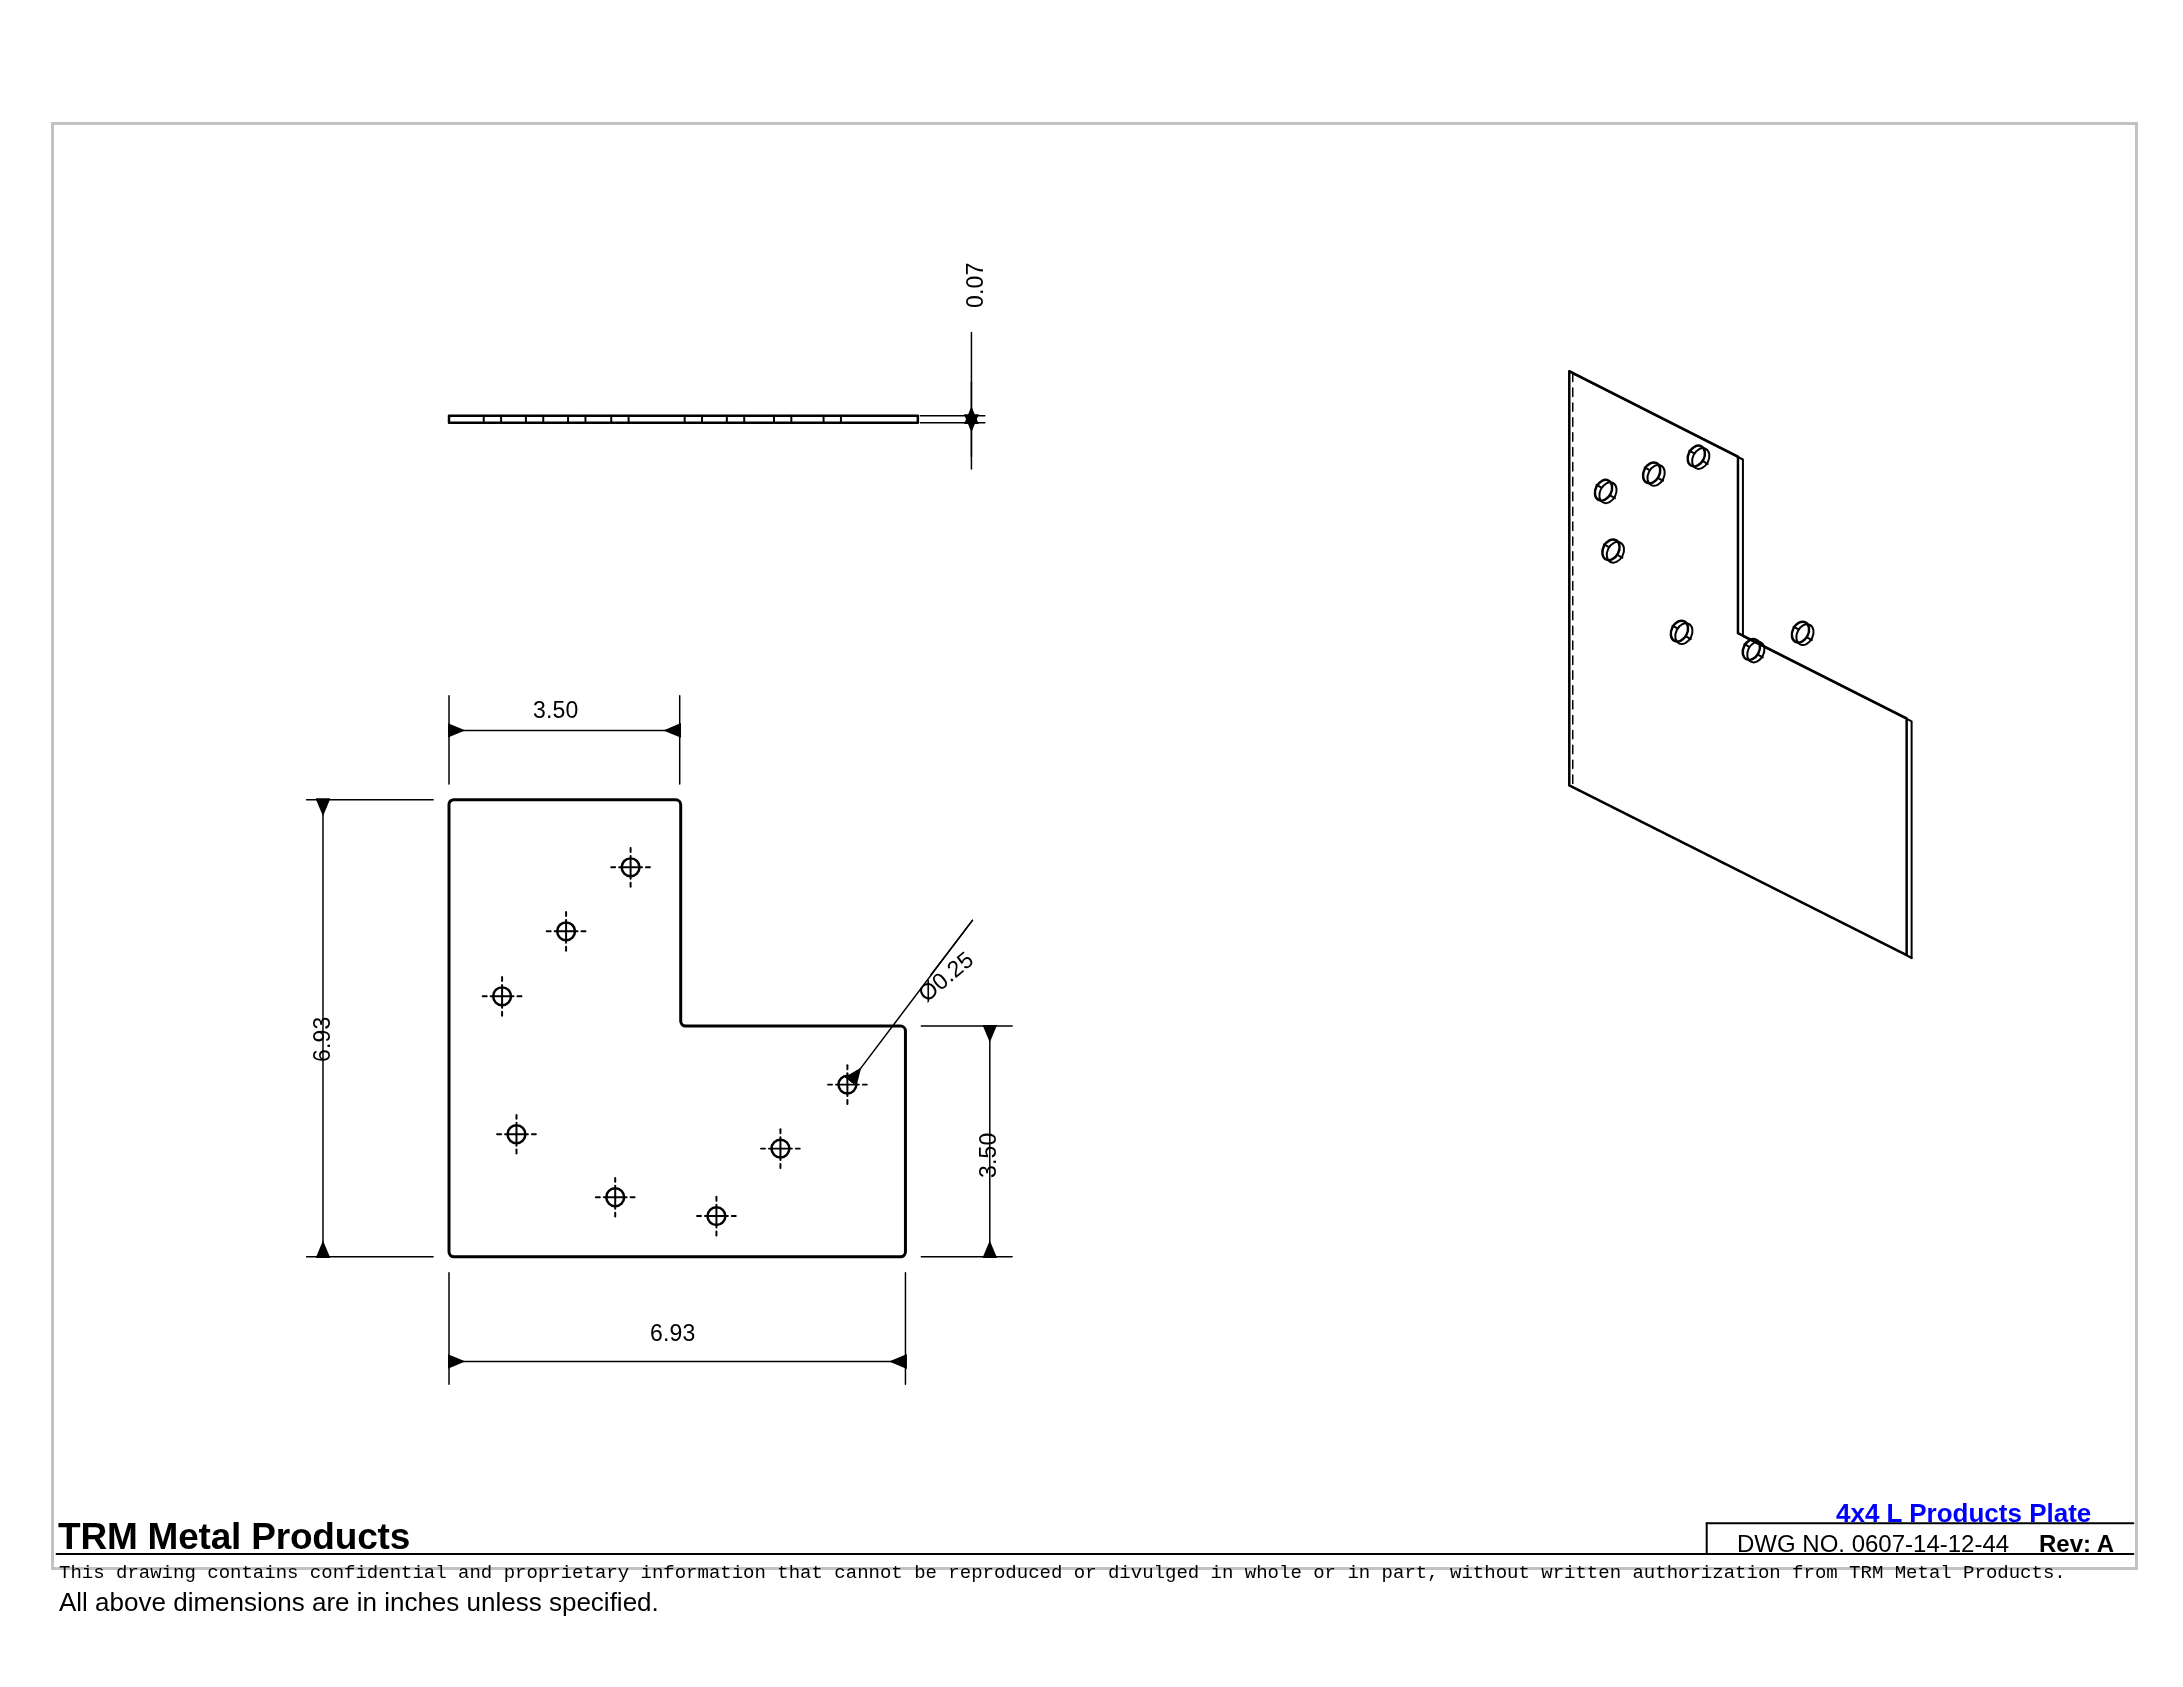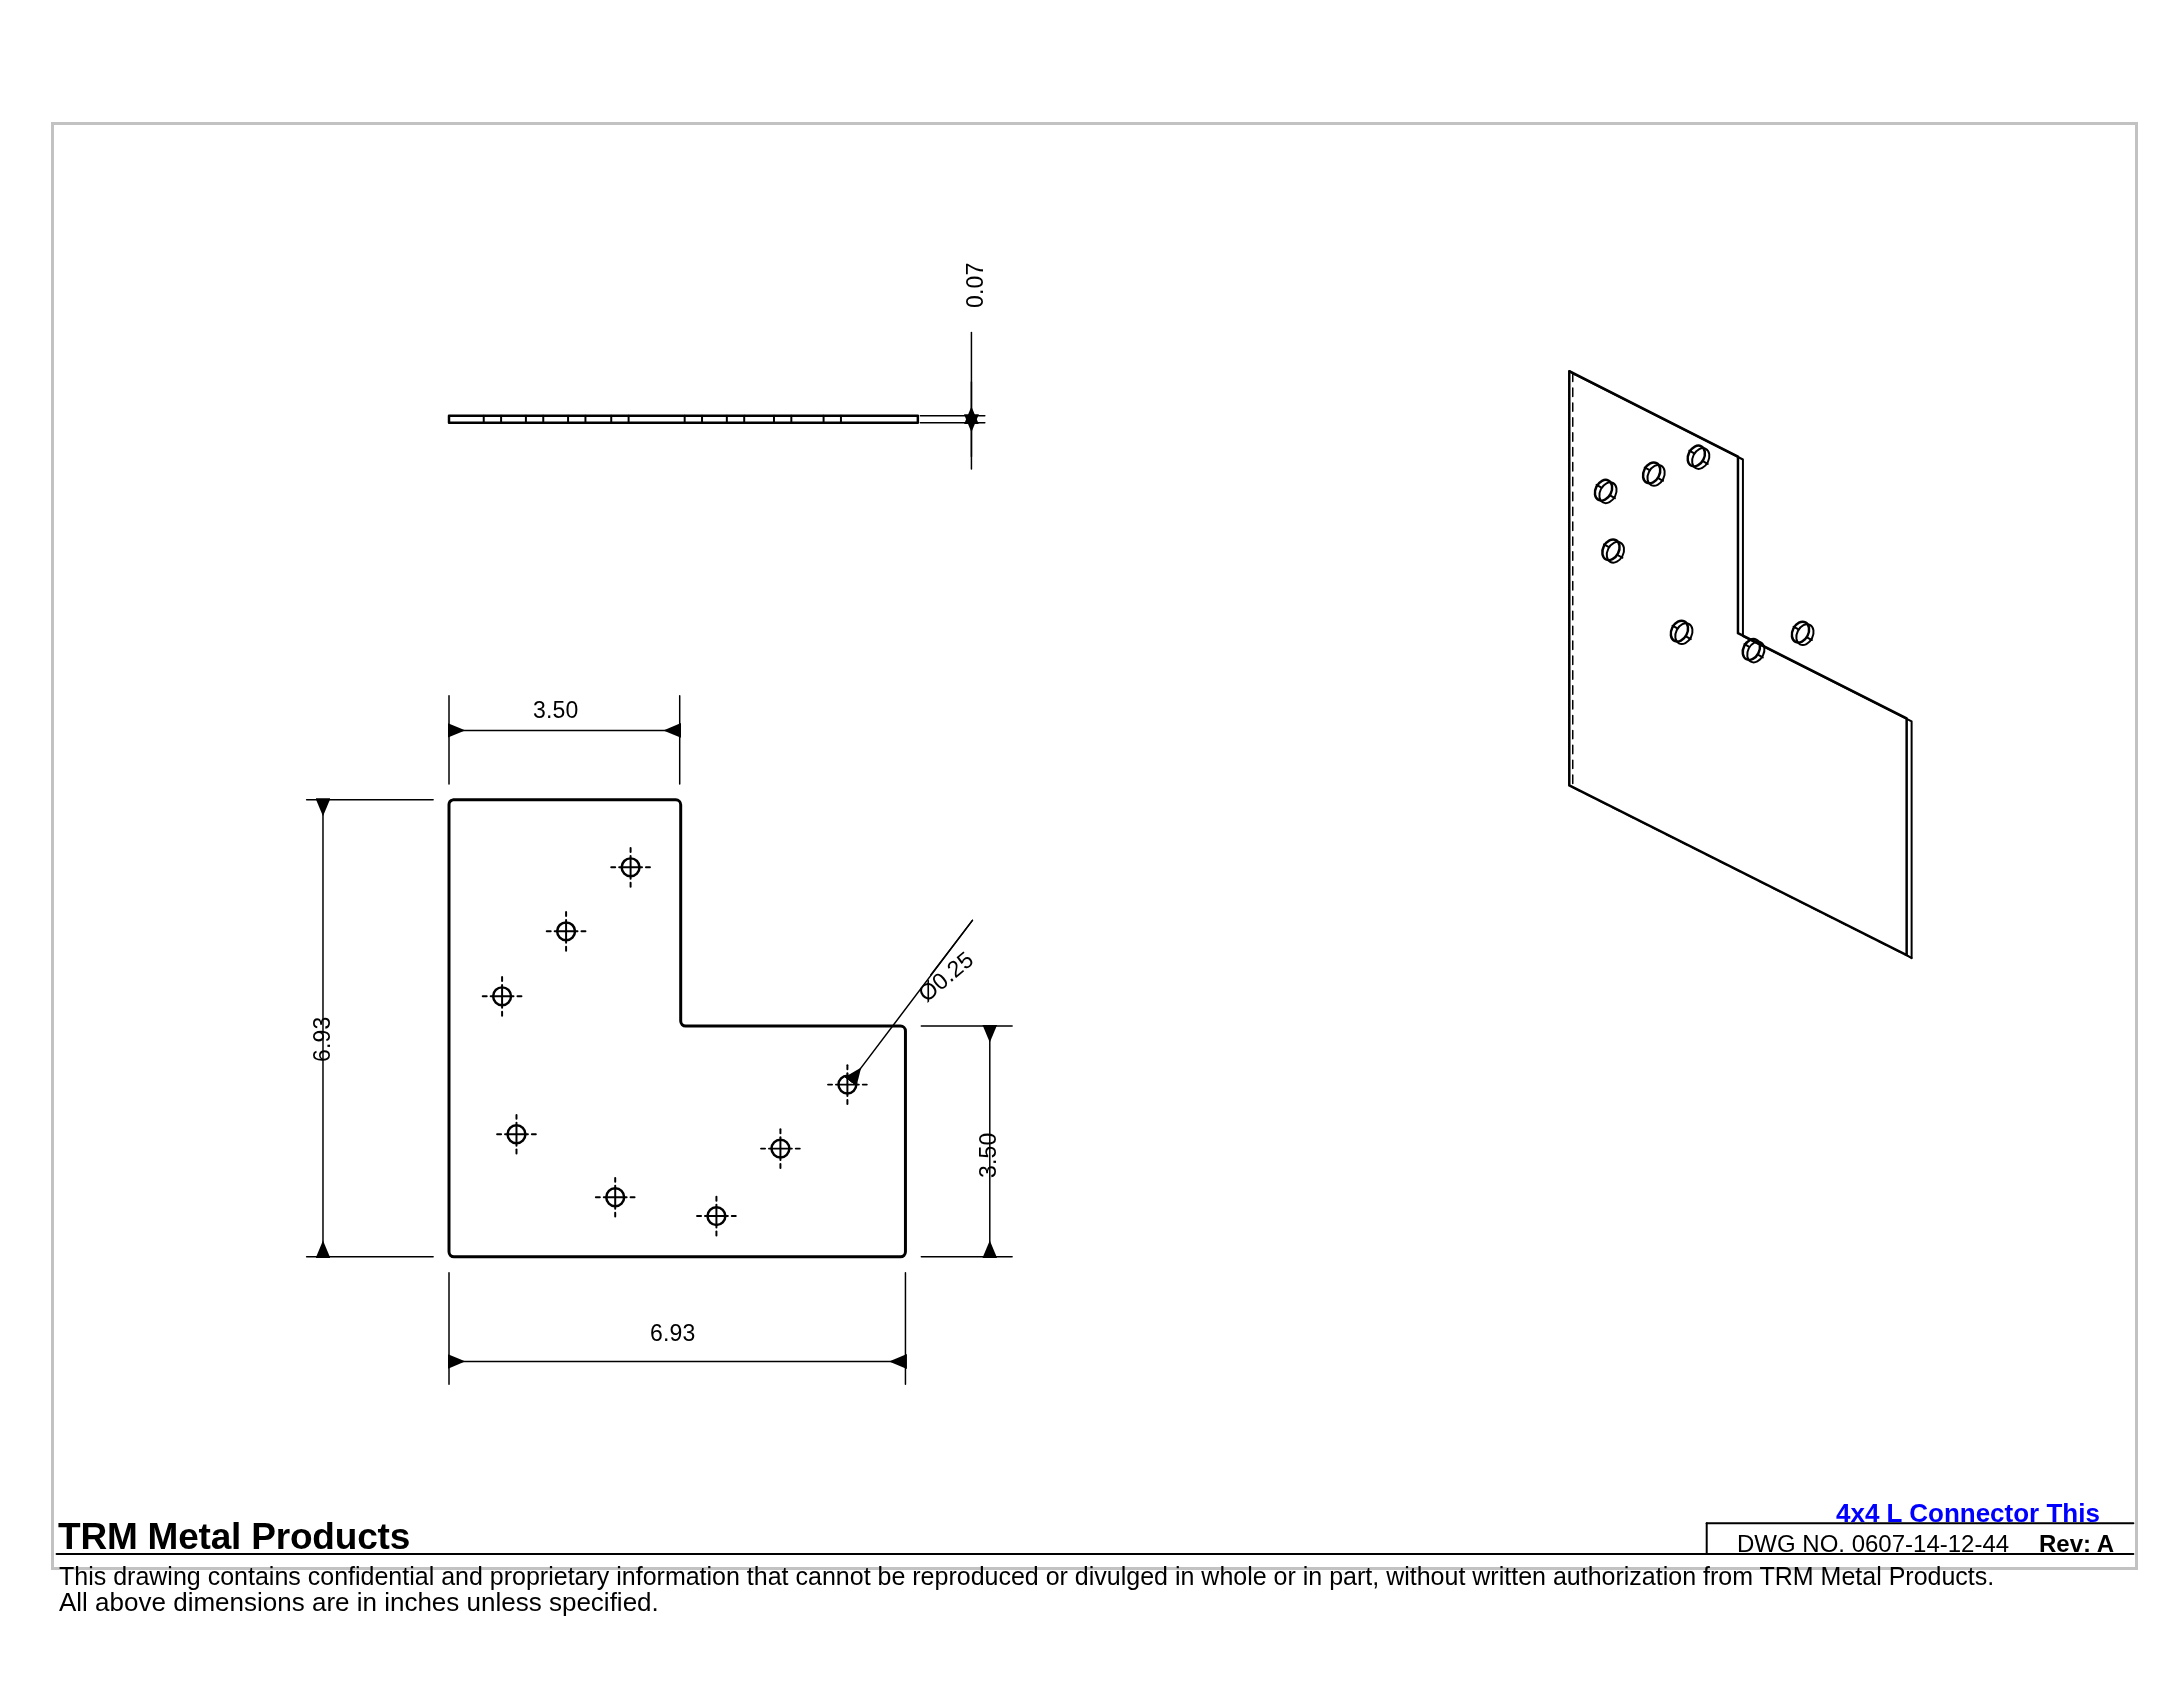--- a/index.html
+++ b/index.html
@@ -59,22 +59,23 @@
     font-size: 37px;
     font-weight: bold;
     letter-spacing: -0.2px;
     color: #000000;
     text-align: center;
   }
   #disclaimer-line-1 {
     position: absolute;
     left: 59px;
     top: 1562px;
-    font-size: 25px;
-    color: #000000;
+    font-size: 19px;
+    color: #000000;
+    font-family: Liberation Mono, monospace;
   }
   #disclaimer-line-2 {
     position: absolute;
     left: 59px;
     top: 1587px;
     font-size: 26px;
     color: #000000;
   }
   #part-title {
     position: absolute;
@@ -373,20 +374,20 @@
   <div class="txt dim-txt rot90" style="left:975px; top:1178px;">3.50</div>
 
   <div class="txt dim-txt rotneg40" style="left:913px; top:987px;">Ø0.25</div>
 
   <div id="company-name">TRM Metal Products</div>
 
   <div id="disclaimer-line-1">This drawing contains confidential and proprietary information that cannot be reproduced or divulged in whole or in part, without written authorization from TRM Metal Products.</div>
 
   <div id="disclaimer-line-2">All above dimensions are in inches unless specified.</div>
 
-  <div id="part-title">4x4 L Connector This</div>
+  <div id="part-title">4x4 L Products Plate</div>
 
   <div id="dwg-no">DWG NO. 0607-14-12-44</div>
 
   <div id="rev">Rev: A</div>
 
 </div>
 
 
 </body></html>

